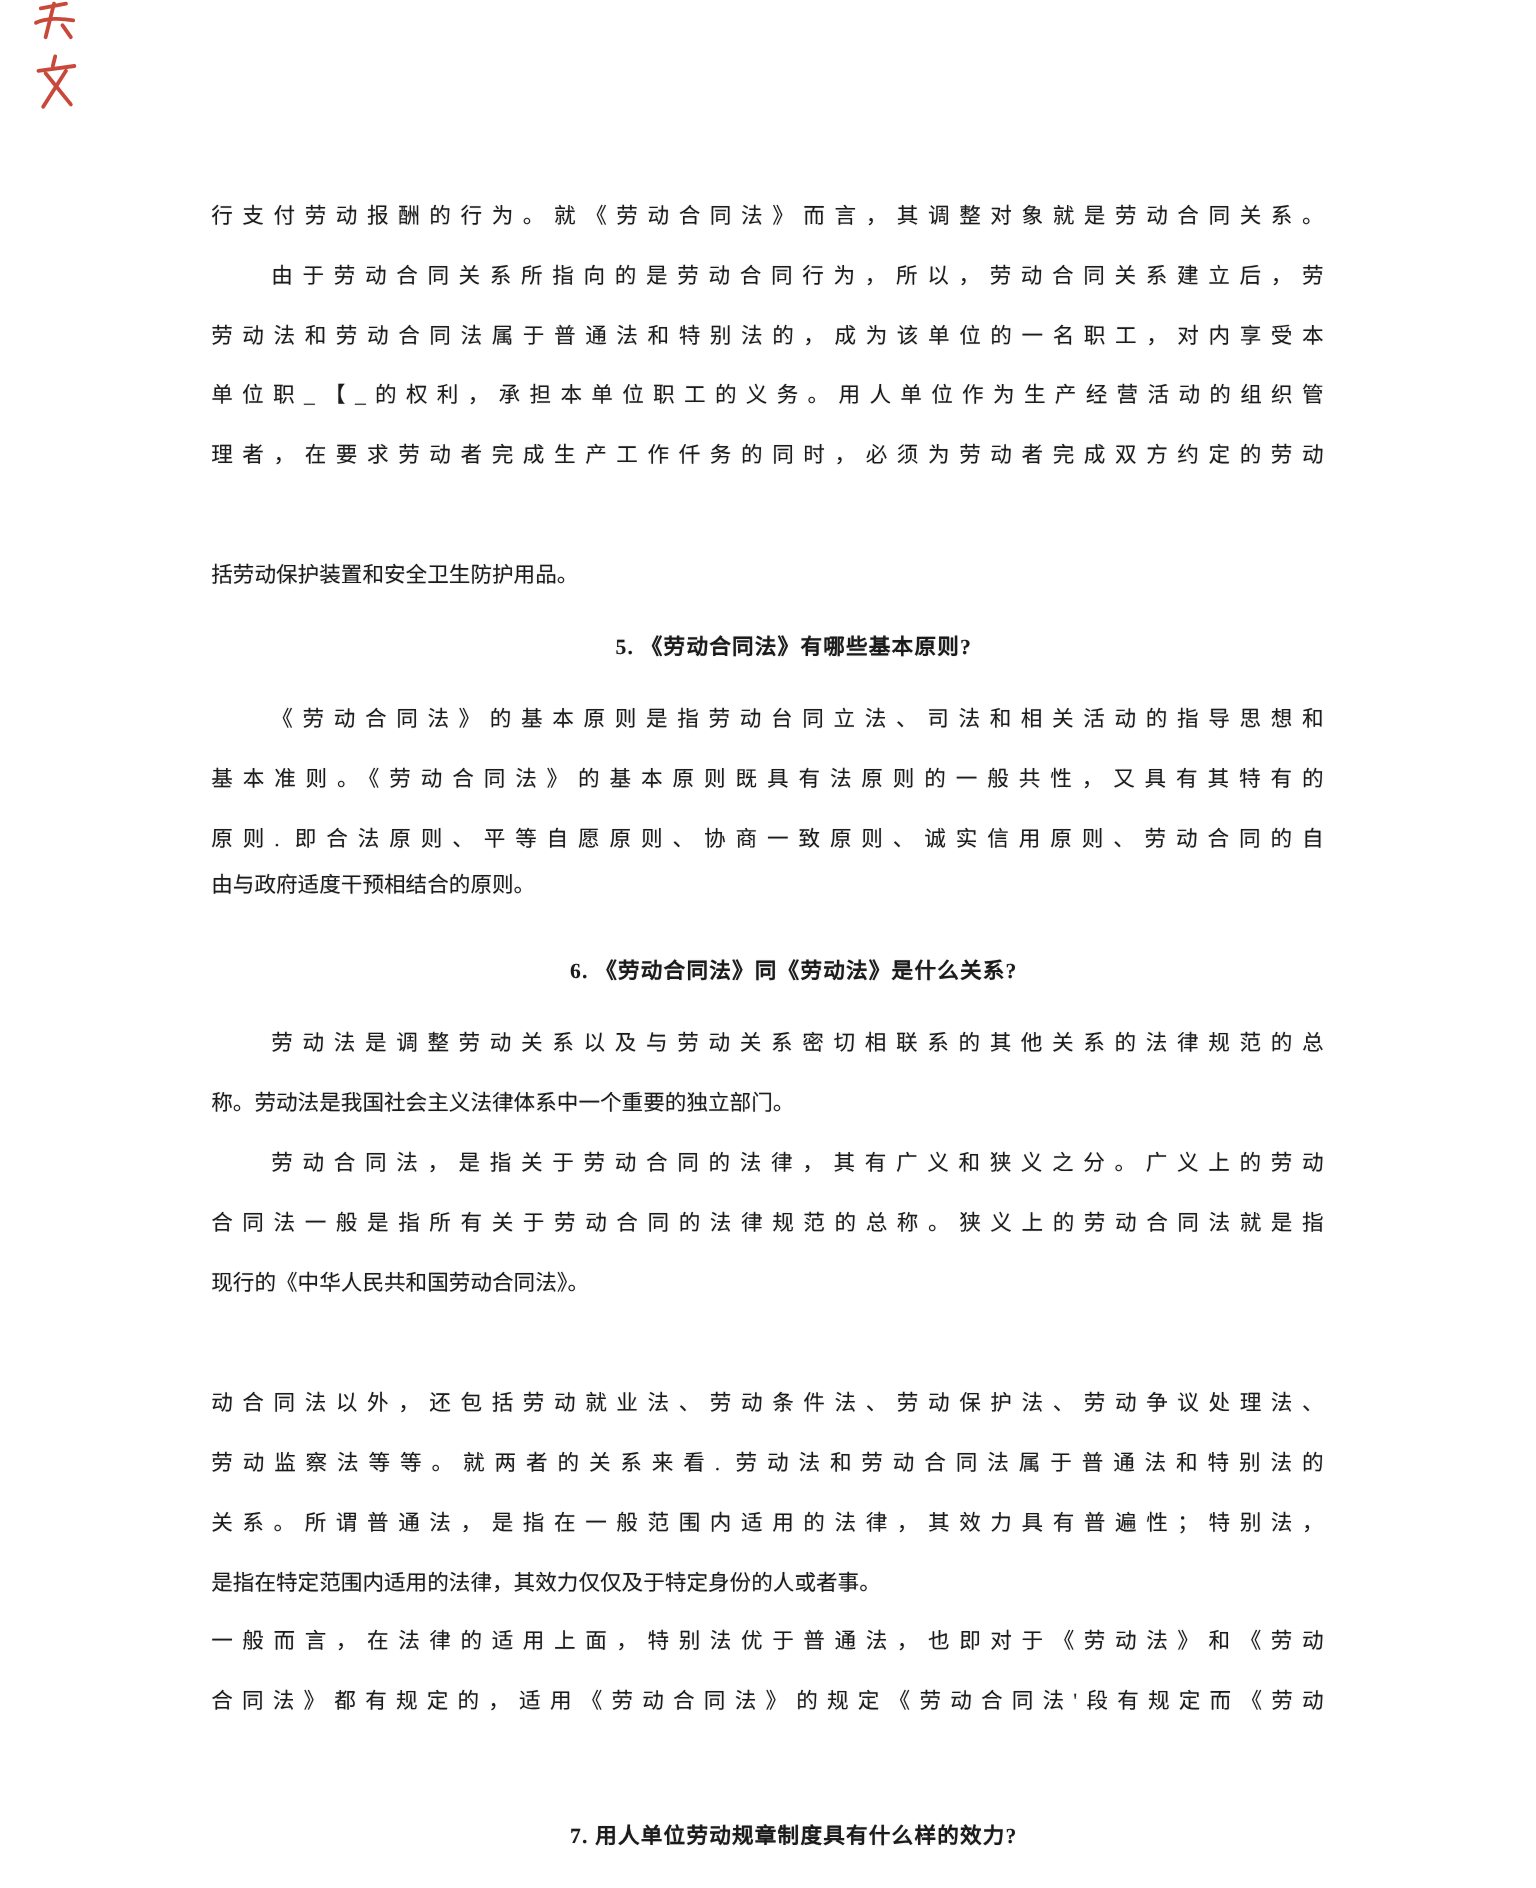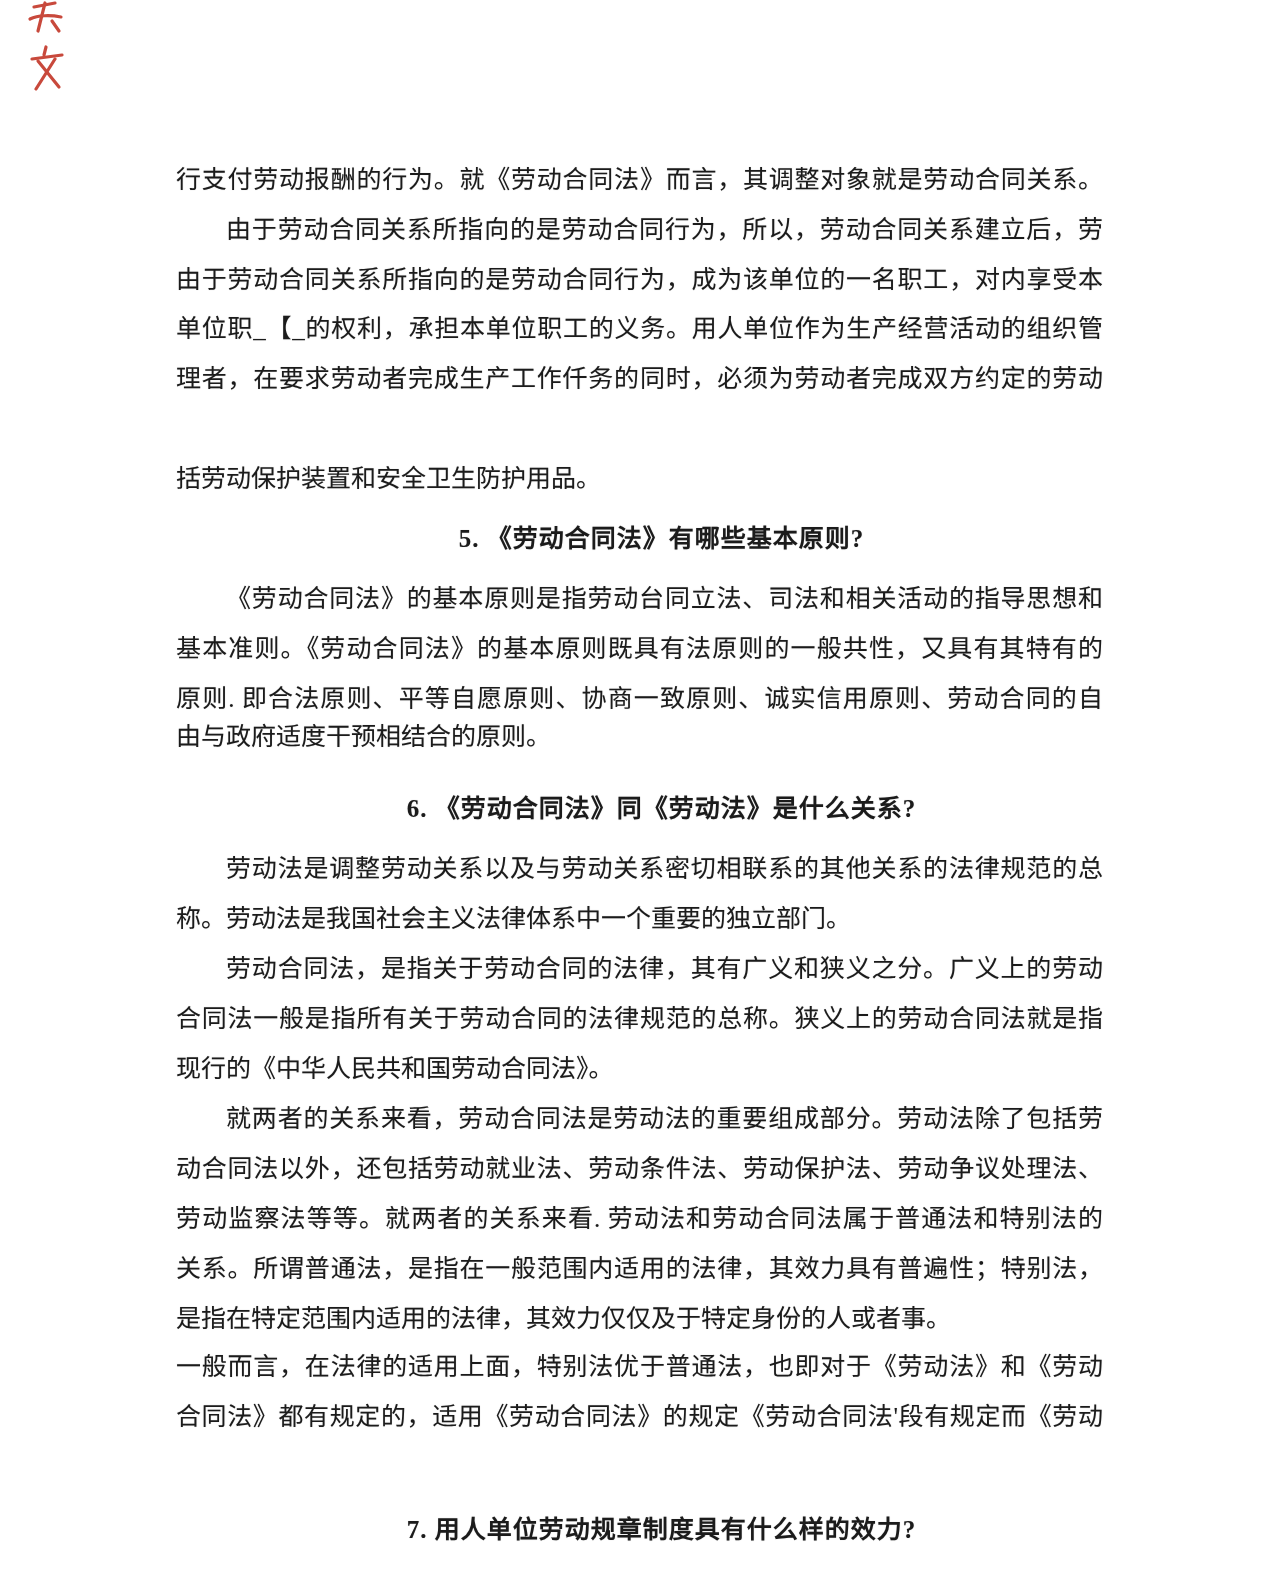--- a/index.html
+++ b/index.html
@@ -6,21 +6,21 @@
   .page{
     position:relative;
     width:1280px;height:1573px;
     background:#ffffff;
     overflow:hidden;
     font-family:"Liberation Serif","DejaVu Serif",serif;
   }
   .ln{
     position:absolute;
     left:176px;width:927px;
-    font-size:25px;line-height:34px;
+    font-size:18px;line-height:34px;
     color:#1b1b1b;
     text-shadow:0 0 1px rgba(45,45,45,.30);
     white-space:normal;
   }
   .full{text-align:justify;text-align-last:justify;}
   .ind{padding-left:50px;width:877px;}
   .hd{font-weight:bold;padding-left:44px;width:883px;letter-spacing:1px;text-align:center;}
   .redmarks{position:absolute;left:24px;top:0;width:44px;height:96px;opacity:.92;}
 </style>
 </head>
@@ -36,40 +36,39 @@
       <path d="M28 21 L35 31"></path>
       <path d="M22 47 L20 55"></path>
       <path d="M8 59 L38 55"></path>
       <path d="M31 59 L12 89"></path>
       <path d="M14 61 L35 87"></path>
     </g>
   </svg>
 
   <div class="ln full" style="top:163px">行支付劳动报酬的行为。就《劳动合同法》而言，其调整对象就是劳动合同关系。</div>
   <div class="ln full ind" style="top:213px">由于劳动合同关系所指向的是劳动合同行为，所以，劳动合同关系建立后，劳</div>
-  <div class="ln full" style="top:263px">由于劳动合同关系所指向的是劳动合同行为，成为该单位的一名职工，对内享受本</div>
+  <div class="ln full" style="top:263px">劳动法和劳动合同法属于普通法和特别法的，成为该单位的一名职工，对内享受本</div>
   <div class="ln full" style="top:312px">单位职_【_的权利，承担本单位职工的义务。用人单位作为生产经营活动的组织管</div>
   <div class="ln full" style="top:362px">理者，在要求劳动者完成生产工作仟务的同时，必须为劳动者完成双方约定的劳动</div>
   <div class="ln" style="top:462px">括劳动保护装置和安全卫生防护用品。</div>
 
   <div class="ln hd" style="top:522px">5. 《劳动合同法》有哪些基本原则?</div>
 
   <div class="ln full ind" style="top:582px">《劳动合同法》的基本原则是指劳动台同立法、司法和相关活动的指导思想和</div>
   <div class="ln full" style="top:632px">基本准则。《劳动合同法》的基本原则既具有法原则的一般共性，又具有其特有的</div>
   <div class="ln full" style="top:682px">原则. 即合法原则、平等自愿原则、协商一致原则、诚实信用原则、劳动合同的自</div>
   <div class="ln" style="top:720px">由与政府适度干预相结合的原则。</div>
 
   <div class="ln hd" style="top:792px">6. 《劳动合同法》同《劳动法》是什么关系?</div>
 
   <div class="ln full ind" style="top:852px">劳动法是调整劳动关系以及与劳动关系密切相联系的其他关系的法律规范的总</div>
   <div class="ln" style="top:902px">称。劳动法是我国社会主义法律体系中一个重要的独立部门。</div>
   <div class="ln full ind" style="top:952px">劳动合同法，是指关于劳动合同的法律，其有广义和狭义之分。广义上的劳动</div>
   <div class="ln full" style="top:1002px">合同法一般是指所有关于劳动合同的法律规范的总称。狭义上的劳动合同法就是指</div>
   <div class="ln" style="top:1052px">现行的《中华人民共和国劳动合同法》。</div>
-  <div class="ln full ind" style="top:1102px">就两者的关系来看，劳动合同法是劳动法的重要组成部分。劳动法除了包括劳</div>
   <div class="ln full" style="top:1152px">动合同法以外，还包括劳动就业法、劳动条件法、劳动保护法、劳动争议处理法、</div>
   <div class="ln full" style="top:1202px">劳动监察法等等。就两者的关系来看. 劳动法和劳动合同法属于普通法和特别法的</div>
   <div class="ln full" style="top:1252px">关系。所谓普通法，是指在一般范围内适用的法律，其效力具有普遍性；特别法，</div>
   <div class="ln" style="top:1302px">是指在特定范围内适用的法律，其效力仅仅及于特定身份的人或者事。</div>
   <div class="ln full" style="top:1350px">一般而言，在法律的适用上面，特别法优于普通法，也即对于《劳动法》和《劳动</div>
   <div class="ln full" style="top:1400px">合同法》都有规定的，适用《劳动合同法》的规定《劳动合同法'段有规定而《劳动</div>
 
   <div class="ln hd" style="top:1513px">7. 用人单位劳动规章制度具有什么样的效力?</div>
 
 </div>

